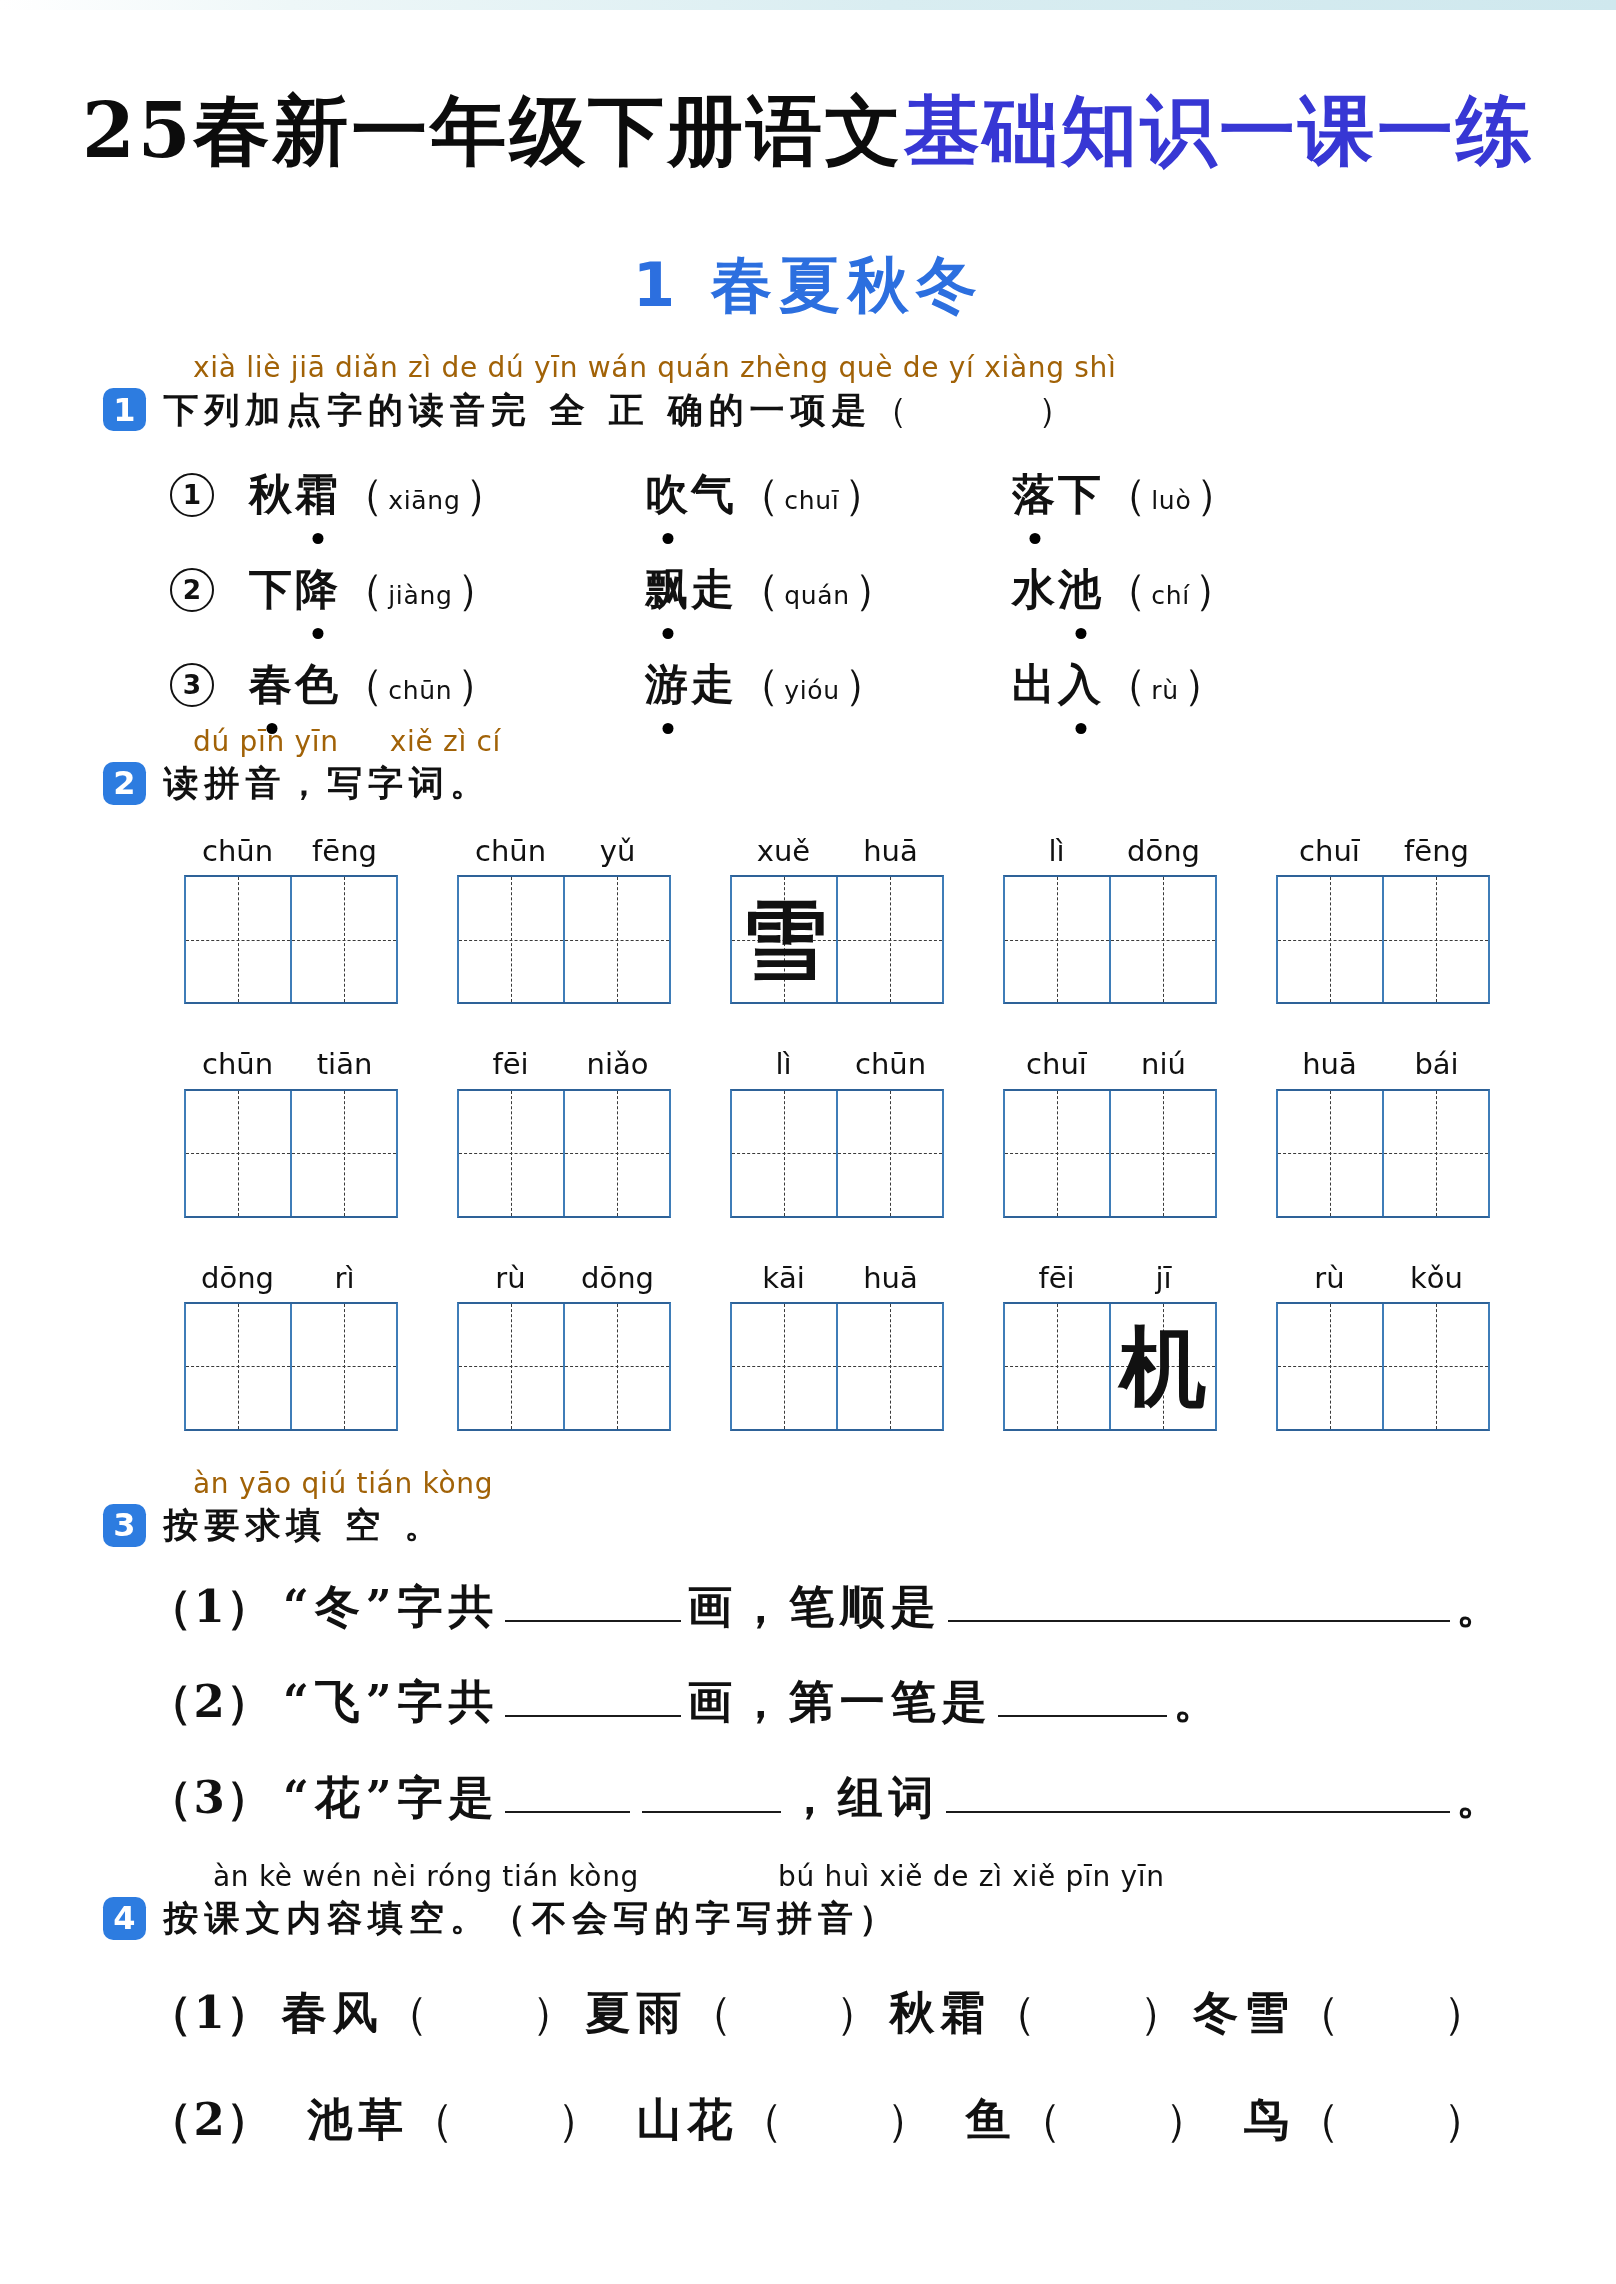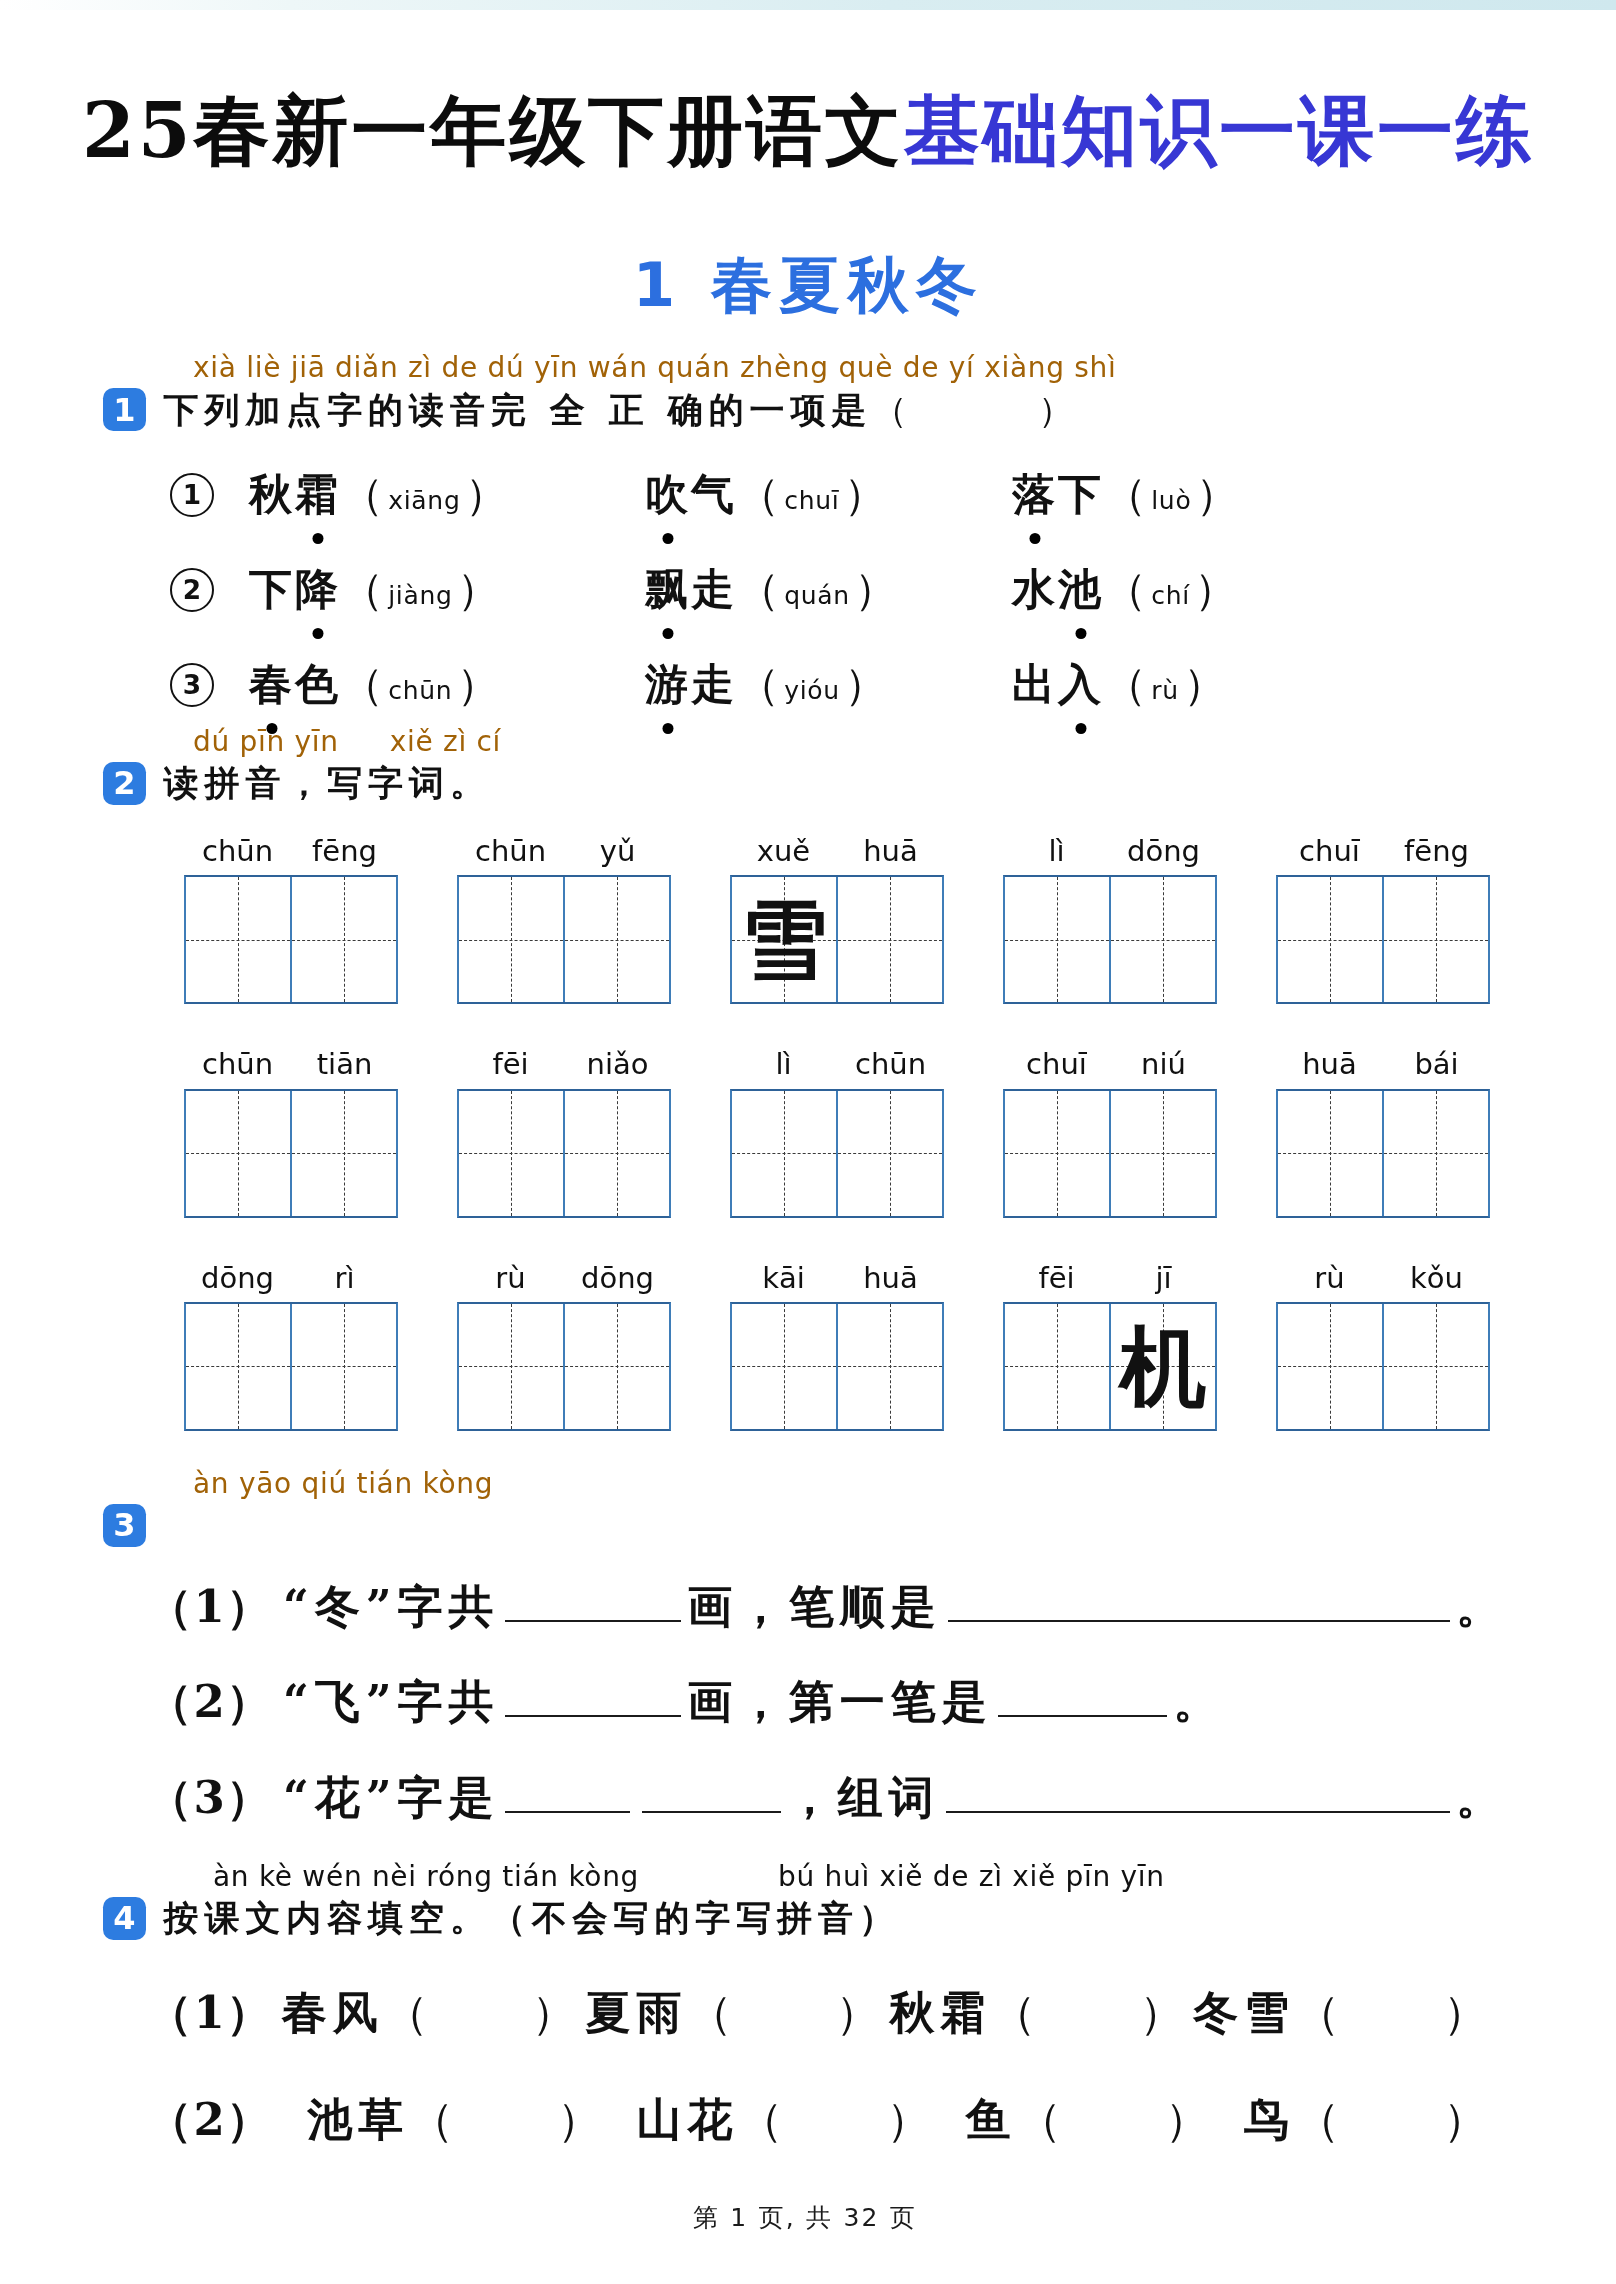--- a/index.html
+++ b/index.html
@@ -406,20 +406,21 @@
             <div class="hline"></div>
           </div>
       </div>
     </div>
   </section>
 
   <section>
     <div class="pinyin-line" style="margin-top:35px;">àn yāo qiú tián kòng</div>
     <div class="ex-head">
       <span class="badge">3</span>
+      <span class="ex-txt">按要求填 空 。</span>
     </div>
 
     <div class="fill-row fr1">
       <span class="lbl">（1）</span>
         <span class="seg">“冬”字共</span>
         <span class="blank b240"></span>
         <span class="seg">画，笔顺是</span>
         <span class="blank grow"></span>
         <span class="seg">。</span>
     </div>
@@ -502,15 +503,14 @@
         </span>
       <span class="w4grp">
           <span class="w4">鸟</span>
           <span class="pr4">（</span>
           <span class="gap140"></span>
           <span class="pr4">）</span>
         </span>
     </div>
   </section>
 
-  <div class="footer">第 1 页, 共 32 页</div>
 </div>
 
 
 </body></html>

